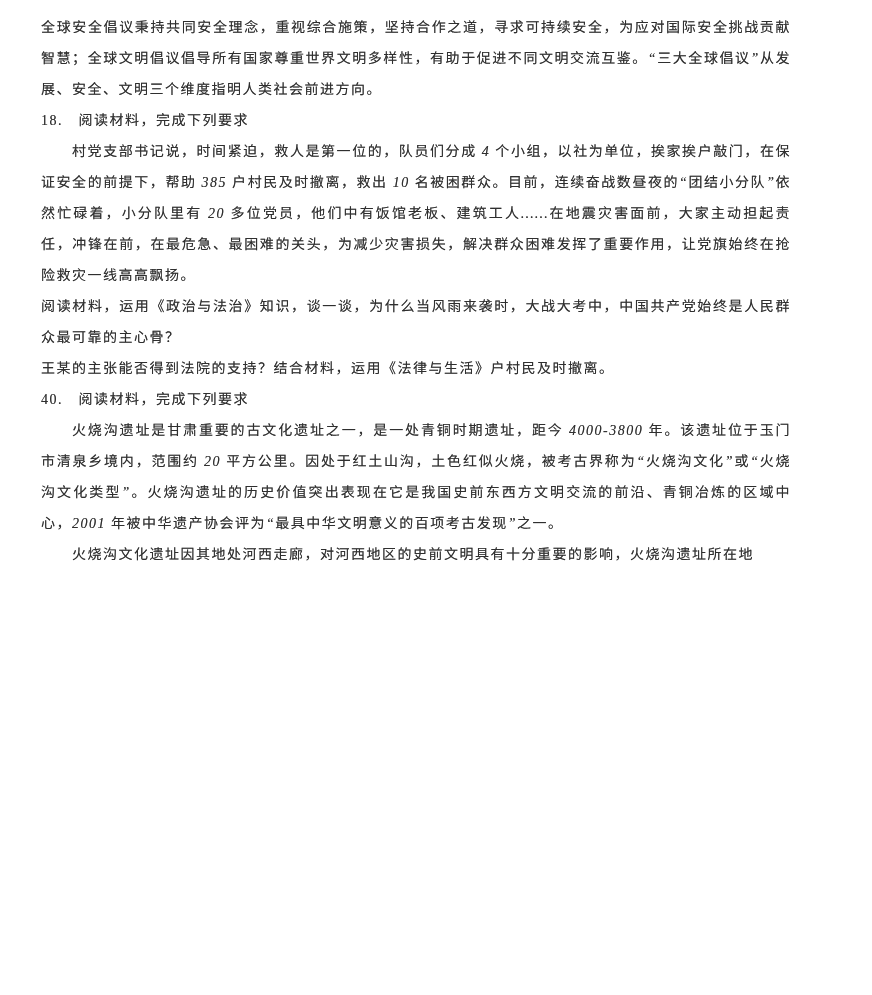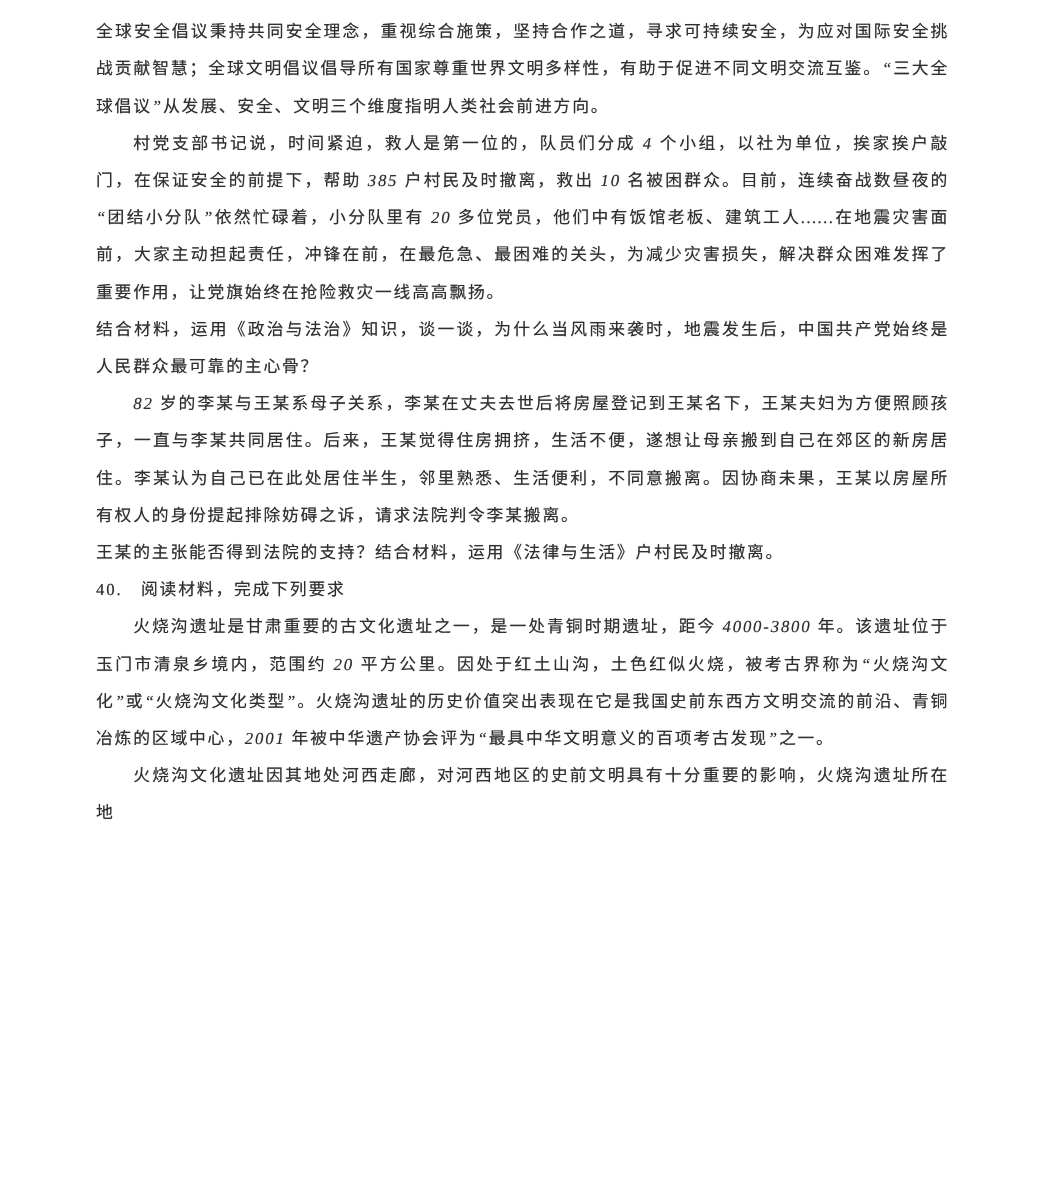--- a/index.html
+++ b/index.html
@@ -10,21 +10,21 @@
   body {
     width: 872px;
     height: 995px;
     overflow: hidden;
     font-family: "Liberation Serif", "DejaVu Serif", serif;
   }
   .page {
     box-sizing: border-box;
     width: 872px;
     height: 995px;
-    padding: 12px 81px 0 80px;
+    padding: 12px 81px 0 41px;
     background: #ffffff;
     color: #2f2f2f;
   }
   .para {
     margin: 0;
     font-size: 14px;
     line-height: 31px;
     letter-spacing: 1.5px;
     text-align: justify;
     text-align-last: left;
@@ -43,20 +43,20 @@
   }
   .indent {
     text-indent: 31px;
   }
 </style>
 </head>
 <body>
 
 <div class="page">
   <p class="para kai">全球安全倡议秉持共同安全理念，重视综合施策，坚持合作之道，寻求可持续安全，为应对国际安全挑战贡献智慧；全球文明倡议倡导所有国家尊重世界文明多样性，有助于促进不同文明交流互鉴。“三大全球倡议”从发展、安全、文明三个维度指明人类社会前进方向。</p>
+  <p class="para song">18.　阅读材料，完成下列要求</p>
   <p class="para kai indent">村党支部书记说，时间紧迫，救人是第一位的，队员们分成 4 个小组，以社为单位，挨家挨户敲门，在保证安全的前提下，帮助 385 户村民及时撤离，救出 10 名被困群众。目前，连续奋战数昼夜的“团结小分队”依然忙碌着，小分队里有 20 多位党员，他们中有饭馆老板、建筑工人……在地震灾害面前，大家主动担起责任，冲锋在前，在最危急、最困难的关头，为减少灾害损失，解决群众困难发挥了重要作用，让党旗始终在抢险救灾一线高高飘扬。</p>
-  <p class="para song">结合材料，运用《政治与法治》知识，谈一谈，为什么当风雨来袭时，地震发生后，中国共产党始终是人民群众最可靠的主心骨？</p>
-  <p class="para kai indent">82 岁的李某与王某系母子关系，李某在丈夫去世后将房屋登记到王某名下，王某夫妇为方便照顾孩子，一直与李某共同居住。后来，王某觉得住房拥挤，生活不便，遂想让母亲搬到自己在郊区的新房居住。李某认为自己已在此处居住半生，邻里熟悉、生活便利，不同意搬离。因协商未果，王某以房屋所有权人的身份提起排除妨碍之诉，请求法院判令李某搬离。</p>
+  <p class="para song">阅读材料，运用《政治与法治》知识，谈一谈，为什么当风雨来袭时，大战大考中，中国共产党始终是人民群众最可靠的主心骨？</p>
   <p class="para song">王某的主张能否得到法院的支持？结合材料，运用《法律与生活》户村民及时撤离。</p>
   <p class="para song">40.　阅读材料，完成下列要求</p>
   <p class="para kai indent">火烧沟遗址是甘肃重要的古文化遗址之一，是一处青铜时期遗址，距今 4000-3800 年。该遗址位于玉门市清泉乡境内，范围约 20 平方公里。因处于红土山沟，土色红似火烧，被考古界称为“火烧沟文化”或“火烧沟文化类型”。火烧沟遗址的历史价值突出表现在它是我国史前东西方文明交流的前沿、青铜冶炼的区域中心，2001 年被中华遗产协会评为“最具中华文明意义的百项考古发现”之一。</p>
   <p class="para kai indent">火烧沟文化遗址因其地处河西走廊，对河西地区的史前文明具有十分重要的影响，火烧沟遗址所在地</p>
 </div>
 
 </body></html>

